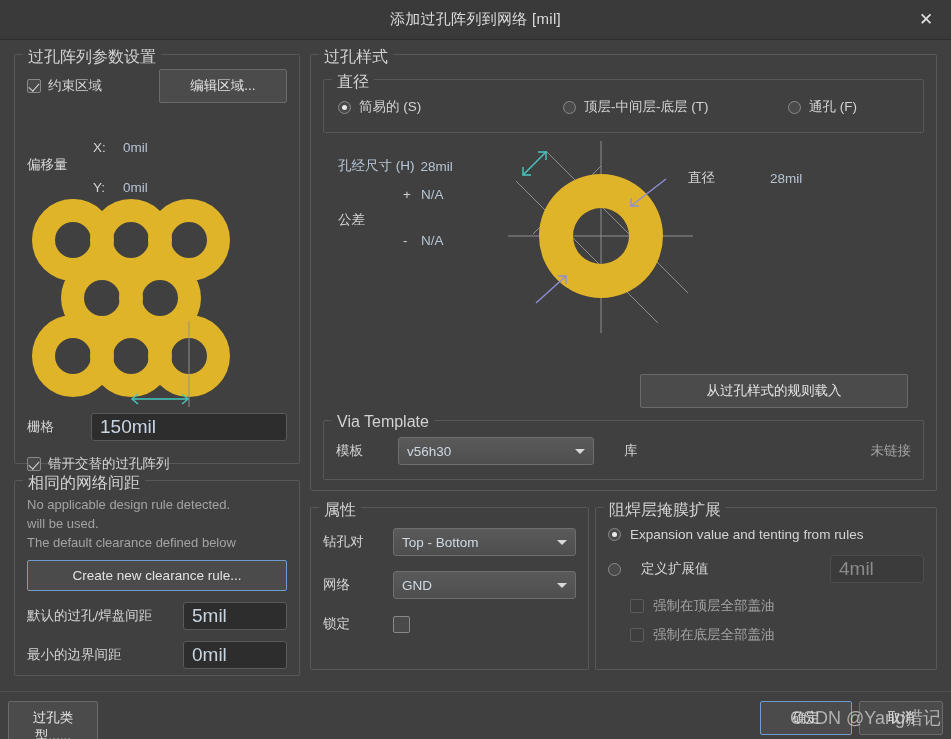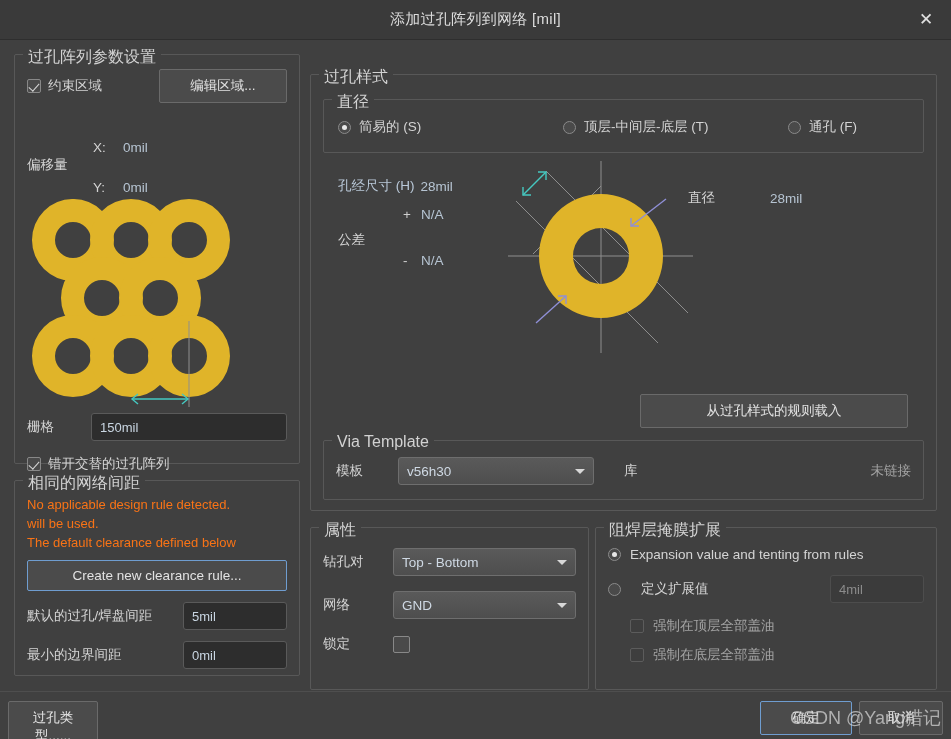--- a/index.html
+++ b/index.html
@@ -32,21 +32,21 @@
   .close-btn {
     position: absolute; right: 8px; top: 4px;
     width: 34px; height: 30px;
     display: flex; align-items: center; justify-content: center;
     color: #e0e0e0; font-size: 17px; line-height: 1;
     cursor: pointer;
   }
   
   .body { position: absolute; top: 40px; left: 0; right: 0; bottom: 48px; }
   .col-left  { position: absolute; left: 14px;  top: 5px; width: 286px; }
-  .col-right { position: absolute; left: 310px; top: 5px; width: 627px; margin-top: 20px; }
+  .col-right { position: absolute; left: 310px; top: 5px; width: 627px; }
 
   
   .group {
     position: relative;
     border: 1px solid #585858;
     border-radius: 2px;
     padding: 14px 12px 12px 12px;
     margin-top: 9px;
   }
   .group > .legend {
@@ -76,21 +76,21 @@
     cursor: pointer;
     font-family: inherit;
   }
   .btn.focus { border-color: #6f9dd0; }
 
   .input {
     background: #2d2d2d;
     border: 1px solid #5a5a5a;
     border-radius: 3px;
     color: #c9d6e2;
-    font-size: 13px;
+    font-size: 19px;
     padding: 6px 8px;
     height: 28px;
     display: flex; align-items: center;
     cursor: text;
   }
   .input.disabled { background: #3b3b3b; border-color: #4d4d4d; color: #8b8b8b; cursor: default; }
 
   .select {
     position: relative;
     background: linear-gradient(#5a5a5a, #4e4e4e);
@@ -142,21 +142,21 @@
     content: "";
     position: absolute; left: 3px; top: 3px;
     width: 5px; height: 5px; border-radius: 50%;
     background: #e8e8e8;
   }
 
   
   .array-preview { position: relative; height: 212px; margin-top: 4px; }
 
   
-  .note { font-size: 13px; color: #f97316; line-height: 19px; }
+  .note { font-size: 13px; color: #a3a3a3; line-height: 19px; }
 
   
   .via-preview { position: relative; height: 215px; }
 
   
   .footer {
     position: absolute; left: 0; right: 0; bottom: 0; height: 48px;
     border-top: 1px solid #4e4e4e;
   }
   .footer .left-btn { position: absolute; left: 8px; top: 9px; width: 90px; }

